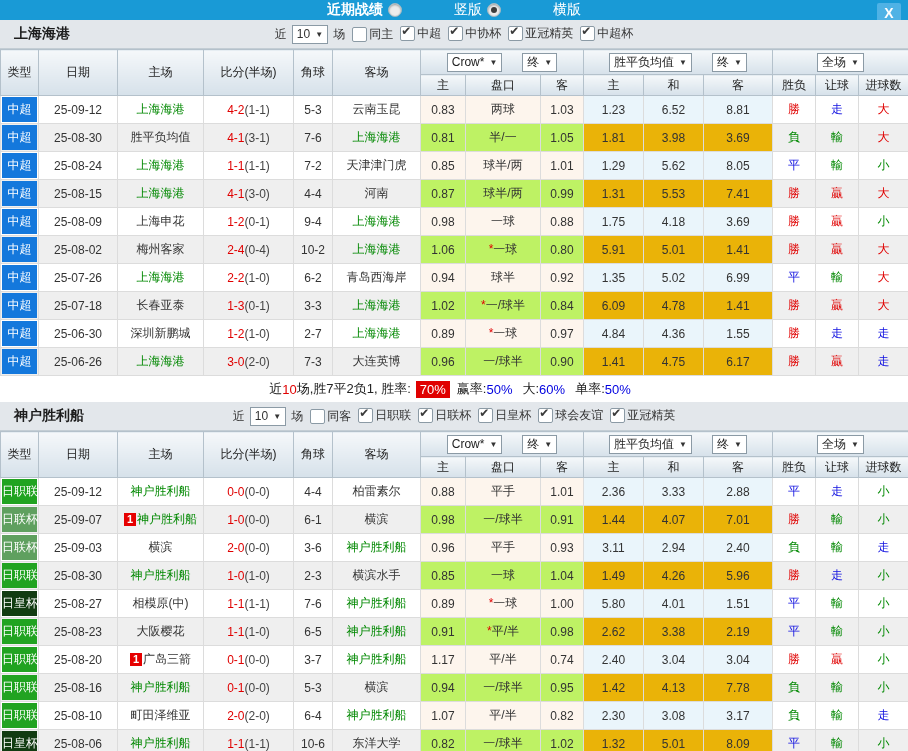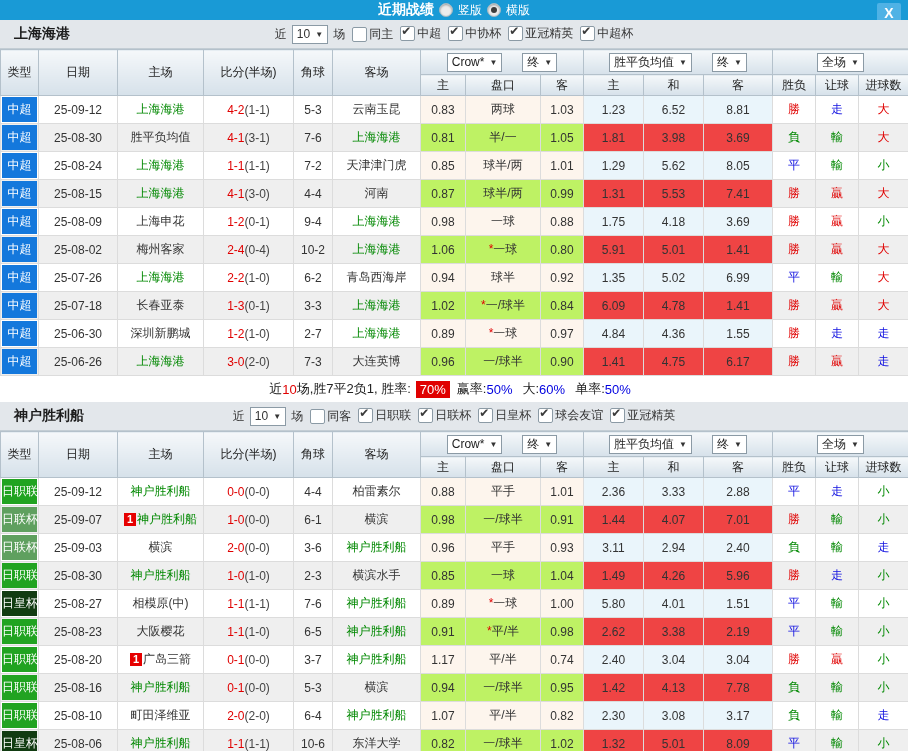--- a/index.html
+++ b/index.html
@@ -2,42 +2,42 @@
 <html><head>
 <meta charset="utf-8">
 <style>
   html,body{margin:0;padding:0;overflow:hidden;}
   body{width:908px;height:751px;background:#fff;font-family:"Liberation Sans","DejaVu Sans",sans-serif;font-size:12px;color:#333;}
   
   .topbar{height:20px;background:#199ad6;position:relative;display:flex;align-items:center;justify-content:center;gap:5px;color:#fff;}
   .topbar-title{font-weight:bold;font-size:14px;}
   .radio{width:12px;height:12px;border-radius:50%;background:#ececec;border:1px solid #9fb6c0;display:inline-block;position:relative;box-shadow:inset 0 1px 2px rgba(0,0,0,.35);}
   .radio.sel::after{content:'';position:absolute;left:3px;top:3px;width:6px;height:6px;border-radius:50%;background:#3c3c3c;}
-  .radio-label{font-size:12px;}
+  .radio-label{font-size:14px;margin-left:47px;}
   .close-btn{position:absolute;right:7px;top:3px;width:24px;height:20px;background:#4fb2e5;color:#fff;font-weight:bold;text-align:center;line-height:20px;border-radius:2px;font-size:14px;cursor:pointer;}
   
   .filterbar{height:28px;background:#e3e7eb;border-bottom:1px solid #c3cdd4;position:relative;display:flex;align-items:center;justify-content:center;}
   .team-title{position:absolute;left:14px;font-weight:bold;font-size:14px;color:#1c1c1c;}
   .filters{display:flex;align-items:center;color:#333;}
   .mini-select{background:#fff;border:1px solid #8b9aa5;padding:0 4px;height:17px;line-height:17px;display:inline-flex;align-items:center;gap:5px;margin:0 5px;cursor:pointer;}
   .arrow{font-size:8px;color:#333;}
   .cb{width:13px;height:13px;background:#fff;border:1px solid #8b9aa5;border-radius:2px;display:inline-block;position:relative;margin:0 2px 0 7px;vertical-align:-2px;}
   .cb .tick{position:absolute;left:0px;top:-3px;font-size:12px;color:#3a3a3a;}
   .cb-group{display:inline-flex;align-items:center;}
   
   table{border-collapse:collapse;table-layout:fixed;width:908px;}
   th,td{border:1px solid #d6dce1;text-align:center;padding:0;overflow:hidden;white-space:nowrap;}
   thead th{background:linear-gradient(#f5f8fa,#d6e1ea);border-color:#b4c1cb;color:#222;font-weight:normal;font-size:12px;}
   tr.ghead th{height:24px;}
   tr.shead th{height:20px;}
   .hd-selects{display:flex;justify-content:center;align-items:center;gap:10px;}
   tbody td{height:27px;font-size:12px;color:#333;border-color:#dcdcdc;background:#fff;}
   tr.even td{background:#efefef;}
   td.col-o{background:#fdf5ed;}   tr.even td.col-o{background:#bef264;}
-  td.col-w{background:#eaf5fb;}   tr.even td.col-w{background:#ef4444;}
+  td.col-w{background:#eaf5fb;}   tr.even td.col-w{background:#eab308;}
   .badge{margin:1px;height:25px;line-height:25px;color:#fff;font-size:12px;}
   .badge.cs{background:#1478dc;}
   .badge.jl{background:#21a321;}
   .badge.jlb{background:#5fa05f;}
   .badge.jhb{background:#123c12;}
   .self{color:#008800;}
   .sc{color:#e00000;}
   .ht{color:#444;}
   .star{color:#e00000;}
   .rcard{display:inline-block;background:#e60000;color:#fff;font-size:11px;line-height:13px;padding:0 3px;margin-right:1px;font-weight:bold;}

